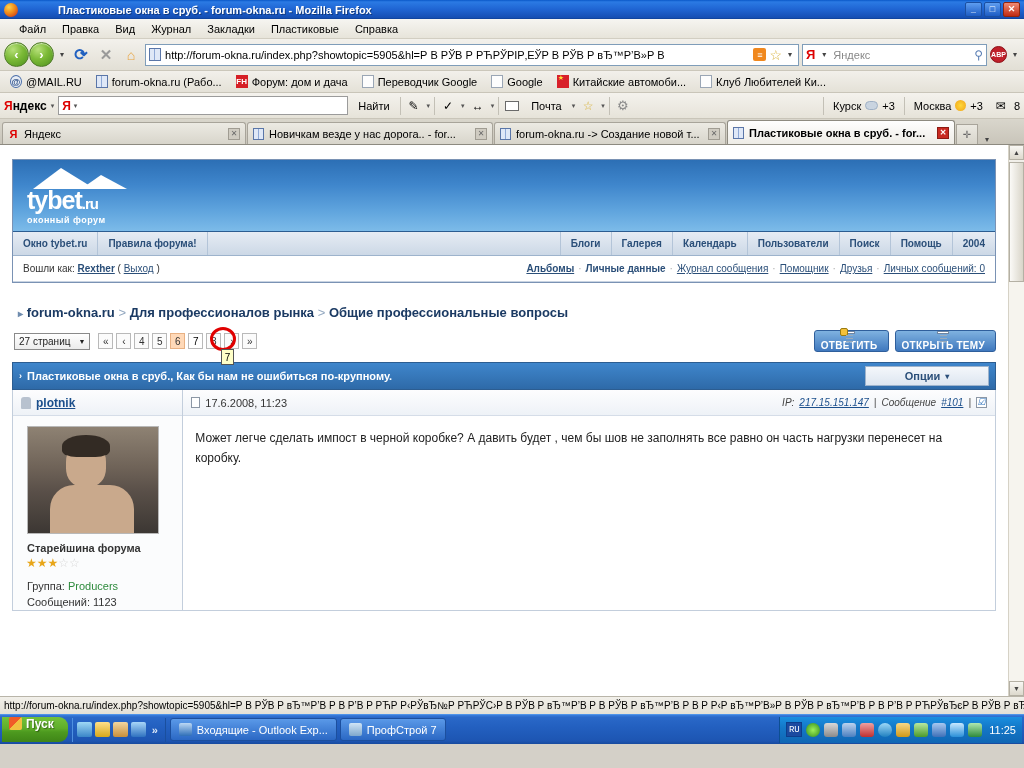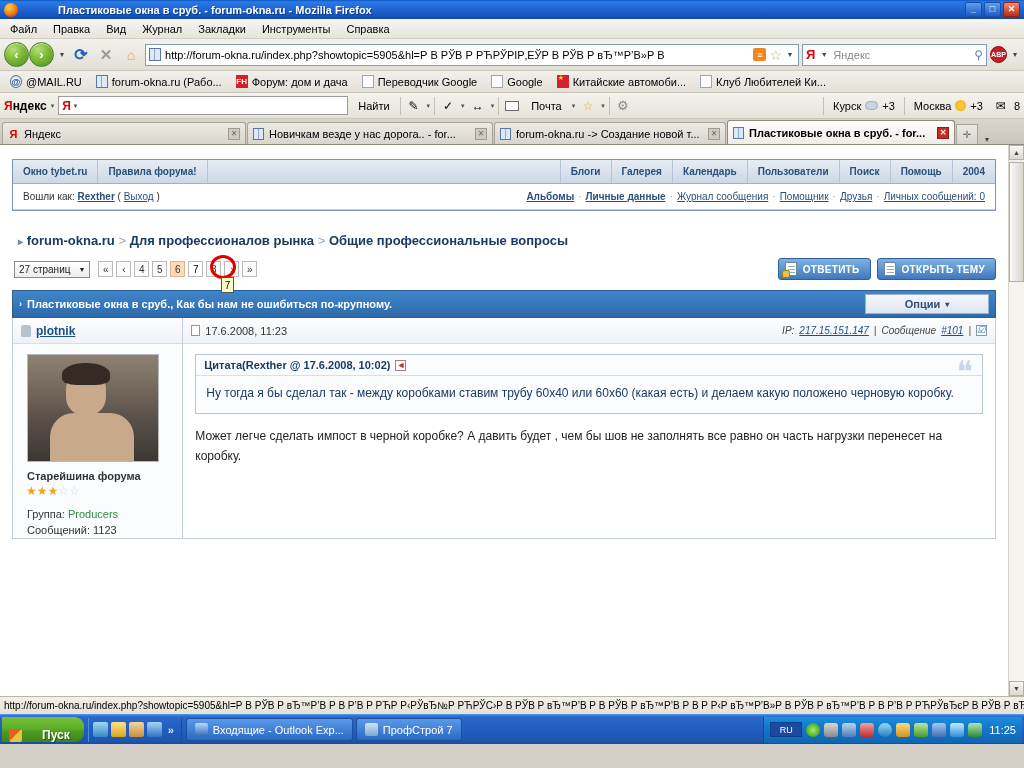--- a/index.html
+++ b/index.html
@@ -30,21 +30,21 @@
     background:linear-gradient(to bottom,#5e9df0,#1d5cc4);
     color:#fff;font-size:9px;font-weight:bold;display:flex;align-items:center;justify-content:center;
     line-height:1;
   }
   .wbtn.close{ background:linear-gradient(to bottom,#f08a74,#c02a12); border-color:#8f2510; }
 
   
   .menubar{
     height:20px; display:flex; align-items:center; gap:2px;
     background:linear-gradient(to bottom,#f6f5f1,#e7e4da);
-    border-bottom:1px solid #d2cec2; padding-left:3px;
+    border-bottom:1px solid #d2cec2; padding-left:12px;
   }
   .menubar span{ padding:2px 7px; color:#000; font-size:11px; }
 
   
   .navbar{
     height:32px; display:flex; align-items:center; gap:3px;
     background:linear-gradient(to bottom,#f3f1ec,#e2dfd5);
     border-bottom:1px solid #cbc7bb; padding:0 4px;
   }
   .navcircle{
@@ -234,20 +234,21 @@
   .pgmark{
     position:absolute;width:26px;height:24px;border:3px solid #e00000;border-radius:50%;
     left:196px;top:-3px;pointer-events:none;
   }
   .actbtns{ margin-left:auto;display:flex;gap:6px; }
   .actbtn{
     height:22px;display:flex;align-items:center;gap:6px;padding:0 10px 0 6px;
     background:linear-gradient(to bottom,#7fb2e0,#3f78be);
     border:1px solid #2f5f9c;border-radius:3px;color:#fff;font-size:10px;font-weight:bold;
     letter-spacing:.3px;
+    flex-direction:column;
   }
   .docico{ width:12px;height:14px;background:#fff;border:1px solid #6f86a3;position:relative; }
   .docico:after{ content:"";position:absolute;left:2px;top:3px;width:7px;height:1px;
                  box-shadow:0 0 0 0 #8aa, 0 3px 0 0 #9ab, 0 6px 0 0 #9ab;background:#9ab; }
   .plusbadge{ position:absolute;left:-4px;bottom:-3px;width:8px;height:8px;background:#f4c13a;
               border:1px solid #9a7b10;border-radius:2px; }
 
   .topicbar{
     margin:10px 12px 0 12px;height:28px;display:flex;align-items:center;padding:0 6px;
     background:linear-gradient(to bottom,#3f86cc,#2e6aa8);
@@ -318,21 +319,21 @@
     white-space:nowrap;overflow:hidden;
   }
 
   
   .taskbar{
     height:30px;display:flex;align-items:center;gap:4px;
     background:linear-gradient(to bottom,#3a7ddc 0%,#2a68c8 8%,#2360c0 40%,#1d55b2 90%,#174a9e 100%);
     border-top:1px solid #4f93e8;padding:0 2px;
   }
   .start{
-    height:25px;display:flex;align-items:flex-end;gap:20px;padding:0 14px 0 7px;
+    height:25px;display:flex;align-items:flex-start;gap:4px;padding:0 14px 0 7px;
     background:linear-gradient(to bottom,#73c13a 0%,#5fae2a 45%,#4d9a1f 60%,#3f8517 100%);
     border-radius:0 9px 9px 0;color:#fff;font-weight:bold;font-size:12px;
     text-shadow:1px 1px 1px rgba(0,0,0,.4);
   }
   .flag{ width:13px;height:13px;background:
       linear-gradient(to bottom right,#f05a28 0 50%, #f0c040 50% 100%);
       border-radius:2px; }
   .qlaunch{ display:flex;align-items:center;gap:3px;padding:0 4px;border-left:1px solid #4e90e0;
             border-right:1px solid #1a4f9e;height:24px; }
   .qi{ width:15px;height:15px;border-radius:2px; }
@@ -345,22 +346,22 @@
     white-space:nowrap;overflow:hidden;
   }
   .task.active{ background:linear-gradient(to bottom,#1b52a8,#2a6ccc);font-weight:bold;
                 box-shadow:inset 1px 1px 2px rgba(0,0,0,.35); }
   .tray{
     margin-left:auto;height:26px;display:flex;align-items:center;gap:4px;padding:0 6px;
     background:linear-gradient(to bottom,#1a8fe0 0%,#1478c8 40%,#0f66b4 100%);
     border-left:1px solid #0c4f92;color:#fff;font-size:11px;
   }
   .trayi{ width:14px;height:14px;border-radius:3px; }
-  .langblk{ width:32px;height:15px;background:#1b4aa0;color:#fff;font-size:9px;
-            display:flex;align-items:center;justify-content:center;border:1px solid #0d3e8c; }
+  .langblk{ width:16px;height:15px;background:#1b4aa0;color:#fff;font-size:9px;
+            display:flex;align-items:center;justify-content:center;border:1px solid #0d3e8c;font-family:Liberation Mono, monospace; }
   .clock{ font-size:11px;padding-left:3px; }
 </style>
 </head>
 <body>
 
 <div class="titlebar">
   <div class="ffico"></div>
   <div class="ttl">Пластиковые окна в сруб. - forum-okna.ru - Mozilla Firefox</div>
   <div class="wbtns">
     <div class="wbtn">_</div>
@@ -368,21 +369,21 @@
     <div class="wbtn close">✕</div>
   </div>
 </div>
 
 <div class="menubar">
   <span>Файл</span>
   <span>Правка</span>
   <span>Вид</span>
   <span>Журнал</span>
   <span>Закладки</span>
-  <span>Инструменты</span>
+  <span>Пластиковые</span>
   <span>Справка</span>
 </div>
 
 <div class="navbar">
   <div class="navcircle">‹</div>
   <div class="navcircle fwd">›</div>
   <div class="navdrop">▾</div>
   <div class="navico reload">⟳</div>
   <div class="navico stopx">✕</div>
   <div class="navico homeico">⌂</div>
@@ -503,20 +504,29 @@
     <span class="tabx">✕</span>
   </div>
   <div class="tabnew">✛</div>
   <div class="tablist">▾</div>
 </div>
 
 <div class="viewport">
   <div class="page">
 
     <div class="forum">
+      <div class="fhead">
+        <div class="logo">
+          <div class="mtn"></div>
+          <div class="wordmark">
+            <span>tybet</span><span class="ru">.ru</span>
+          </div>
+          <div class="sub">оконный форум</div>
+        </div>
+      </div>
       <div class="fnav">
         <div class="l">
           <a>Окно tybet.ru</a>
           <a>Правила форума!</a>
         </div>
         <div class="r">
           <a>Блоги</a>
           <a>Галерея</a>
           <a>Календарь</a>
           <a>Пользователи</a>
@@ -527,21 +537,21 @@
       </div>
       <div class="fuser">
         <span>Вошли как:</span>&nbsp;
         <a class="strong" style="text-decoration:underline">Rexther</a>&nbsp;
         <span>(</span>&nbsp;
         <a style="text-decoration:underline">Выход</a>&nbsp;
         <span>)</span>
         <span class="links">
           <a class="strong" style="text-decoration:underline">Альбомы</a>
           <span class="sep">·</span>
-          <a class="strong" style="text-decoration:underline">Личные данные</a>
+          <a class="strong" style="">Личные данные</a>
           <span class="sep">·</span>
           <a style="text-decoration:underline">Журнал сообщения</a>
           <span class="sep">·</span>
           <a style="text-decoration:underline">Помощник</a>
           <span class="sep">·</span>
           <a style="text-decoration:underline">Друзья</a>
           <span class="sep">·</span>
           <a style="text-decoration:underline">Личных сообщений: 0</a>
         </span>
       </div>
@@ -631,28 +641,20 @@
             <span>IP:</span>
             <a style="text-decoration:underline">217.15.151.147</a>
             <span>|</span>
             <span>Сообщение</span>
             <a style="text-decoration:underline">#101</a>
             <span>|</span>
             <span class="ckbox">☑</span>
           </span>
         </div>
 
-        <div class="quote">
-          <div class="qhead">
-            <span>Цитата(Rexther @ 17.6.2008, 10:02)</span>
-            <span class="qcollapse">◄</span>
-          </div>
-          <div class="qmark">❝</div>
-          <div class="qbody">Ну тогда я бы сделал так - между коробками ставим трубу 60x40 или 60x60 (какая есть) и делаем какую положено черновую коробку.</div>
-        </div>
 
         <div class="ptext">Может легче сделать импост в черной коробке? А давить будет , чем бы шов не заполнять все равно он часть нагрузки перенесет на коробку.</div>
       </div>
     </div>
 
   </div>
 
   <div class="scrollbar">
     <div class="sbar-btn">▲</div>
     <div class="sbar-thumb"></div>

